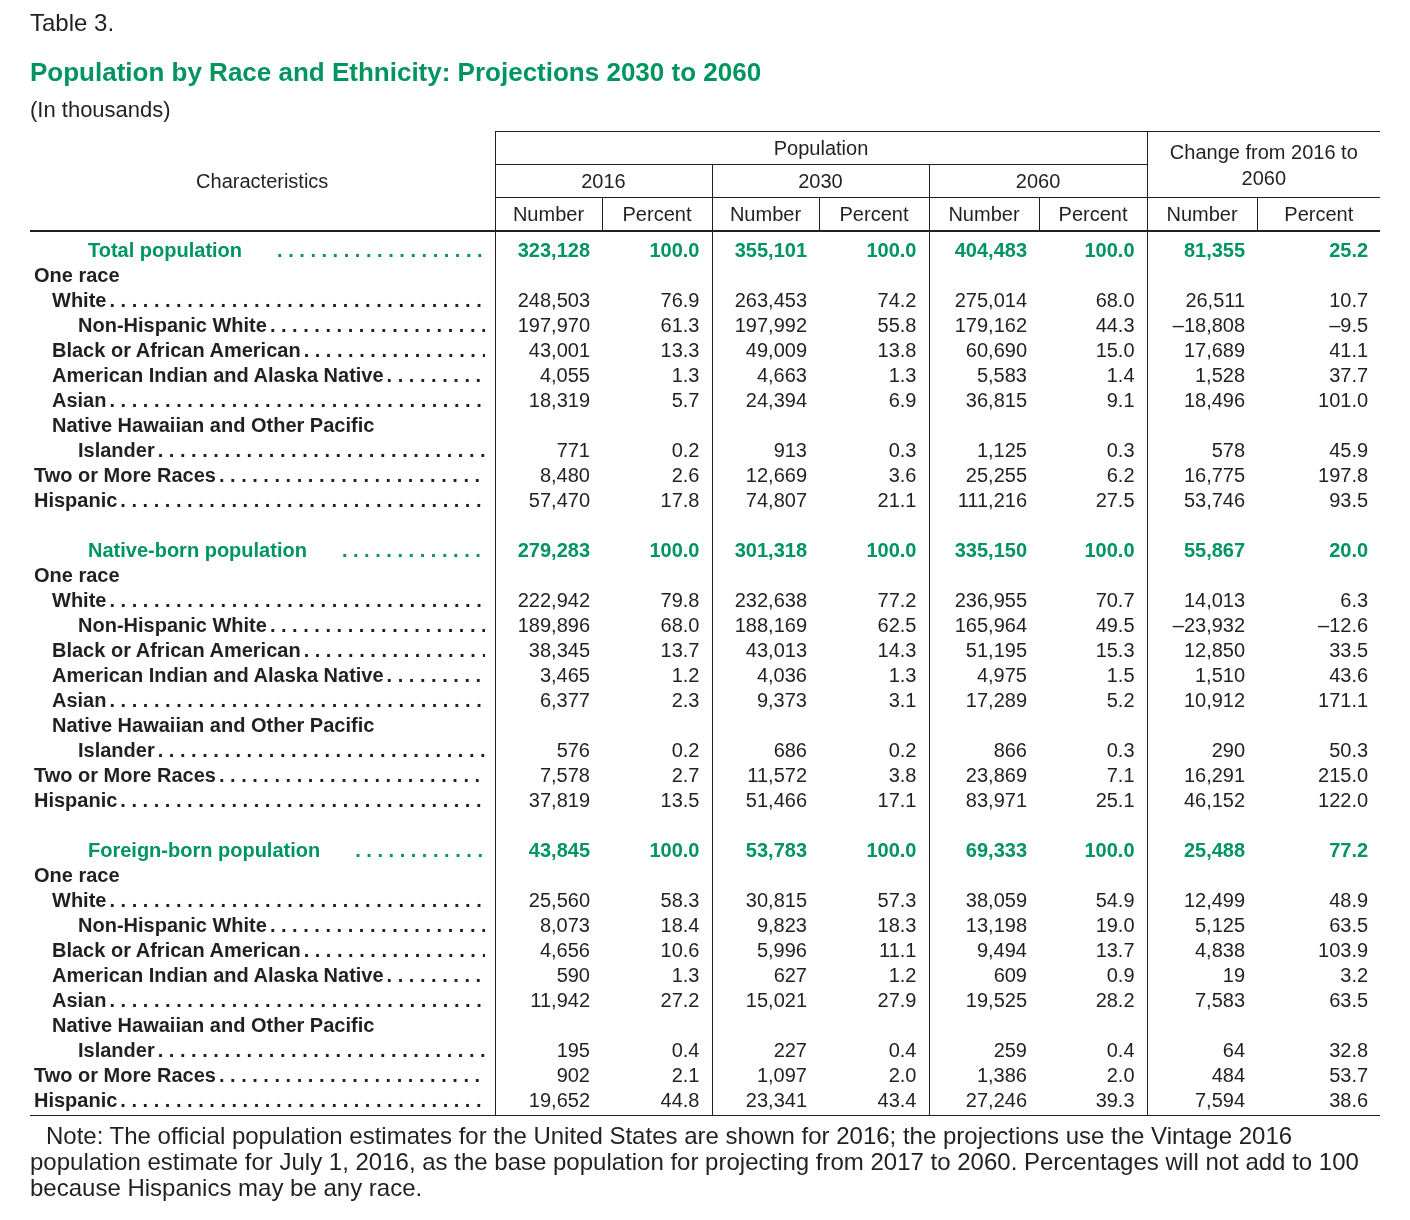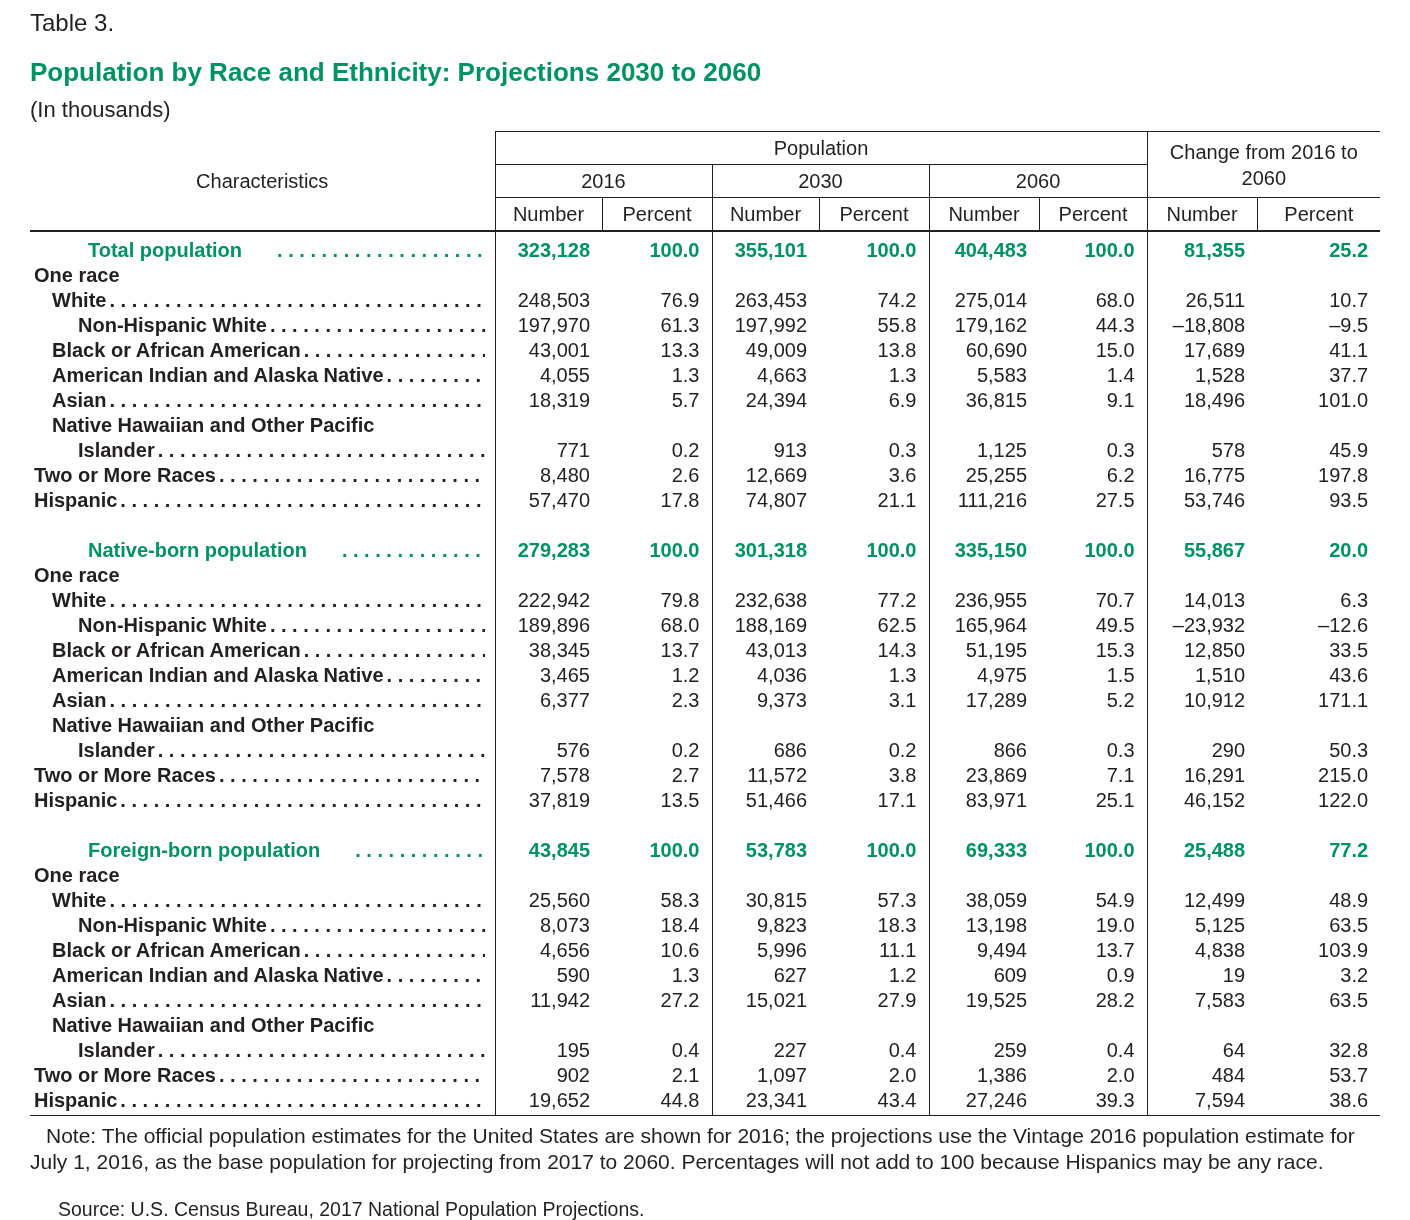--- a/index.html
+++ b/index.html
@@ -40,21 +40,21 @@
   .leader::before{content:". . . . . . . . . . . . . . . . . . . . . . . . . . . . . . . . . . . . . . . . . . . . . . . . . . . . . . . . . . . . . . . . . . . . . . . .";}
   .i0{padding-left:4px;}
   .i1{padding-left:22px;}
   .i2{padding-left:48px;}
   .isec{padding-left:58px;gap:32px;}
   .section-row td{color:var(--accent);font-weight:bold;}
   .section-gap td{padding-top:26px;}
   tbody tr.first td{padding-top:7px;}
   tbody tr.last td{border-bottom:1px solid var(--rule);padding-bottom:3px;}
 
-  .note{font-size:21px;line-height:26px;margin-top:7px;text-indent:16px;}
+  .note{font-size:24px;line-height:26px;margin-top:7px;text-indent:16px;}
   .source{font-size:19.5px;line-height:26px;text-indent:28px;}
 </style>
 </head>
 <body>
 
 <div class="page">
   <div class="table-label">Table 3.</div>
   <h1 class="title">Population by Race and Ethnicity: Projections 2030 to 2060</h1>
   <div class="units">(In thousands)</div>
 

